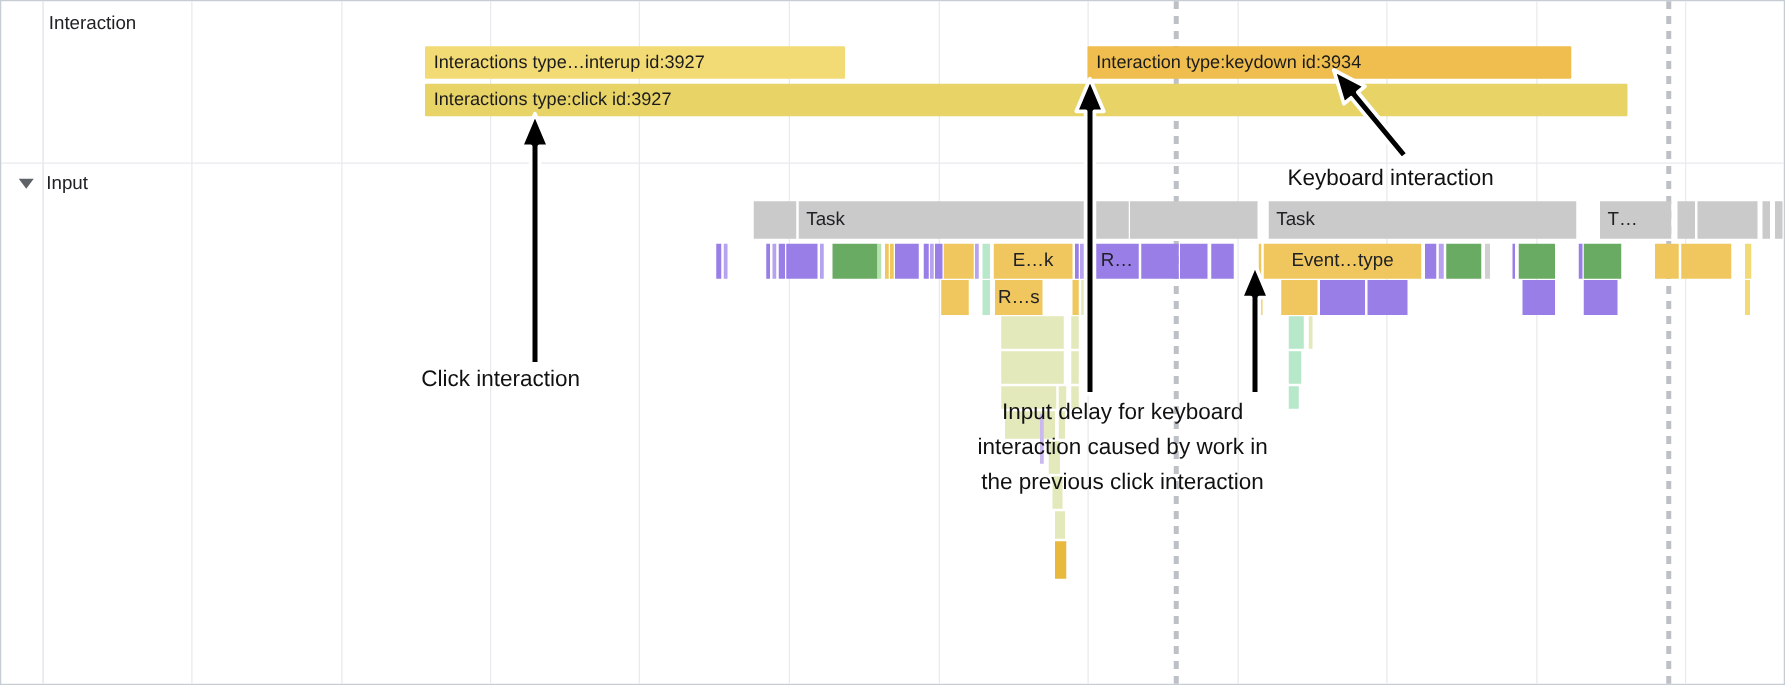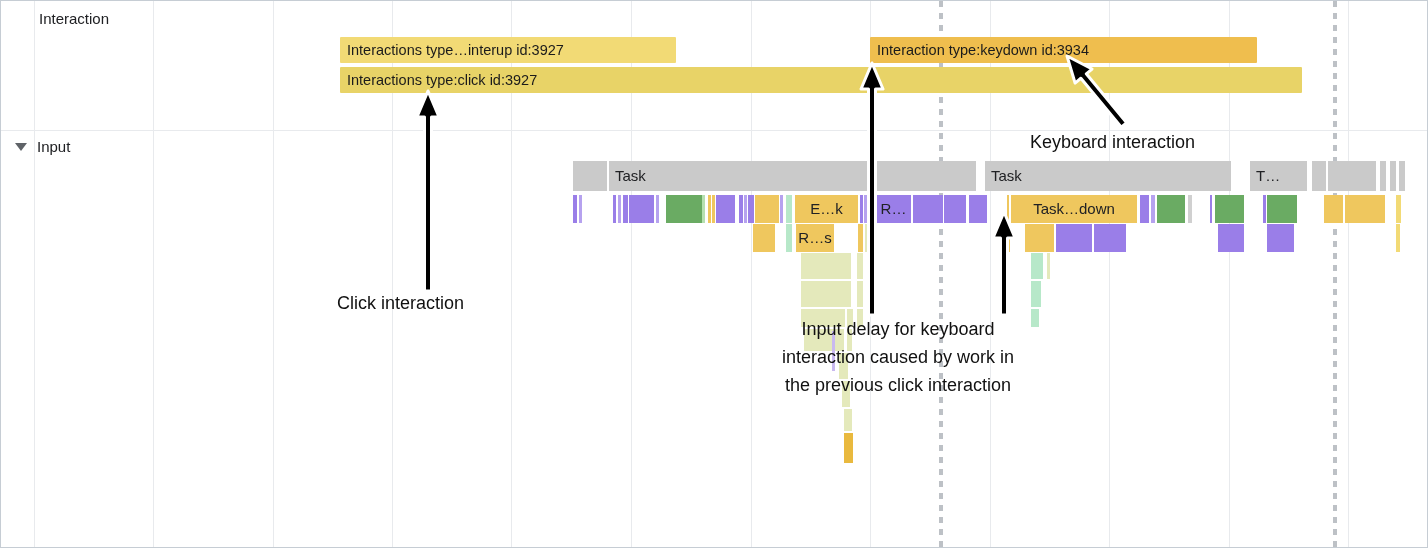--- a/index.html
+++ b/index.html
@@ -23,21 +23,21 @@
 
   
   .ibar{position:absolute;height:26px;border-radius:1px;
         font-size:14.5px;line-height:26px;color:#1b1b1b;
         padding-left:7px;box-sizing:border-box;white-space:nowrap;overflow:hidden;}
 
   
   .fbar{position:absolute;box-sizing:border-box;}
   .tbar{position:absolute;background:#cacaca;height:30px;box-sizing:border-box;
         font-size:15px;line-height:30px;color:#202124;padding-left:6px;
-        white-space:nowrap;overflow:hidden;}
+        white-space:nowrap;overflow:hidden;margin-left:30px;}
 
   
   .anno{position:absolute;font-size:18px;color:#111;white-space:pre;line-height:28px;}
   .anno.ctr{text-align:center;}
   svg.arrows{position:absolute;left:0;top:0;width:1428px;height:548px;
              pointer-events:none;overflow:visible;}
 </style>
 </head>
 <body>
 
@@ -108,21 +108,21 @@
       <div class="fbar" style="left: 779px; top: 194px; width: 3px; height: 28px; background: rgb(182, 162, 239);"></div>
       <div class="fbar" style="left: 785px; top: 194px; width: 6px; height: 28px; background: rgb(183, 232, 201);"></div>
       <div class="fbar" style="left: 794px; top: 194px; width: 63px; height: 28px; background: rgb(239, 199, 94); font-size: 15px; line-height: 28px; color: rgb(32, 33, 36); text-align: center; overflow: hidden; white-space: nowrap;">E…k</div>
       <div class="fbar" style="left: 859px; top: 194px; width: 3px; height: 28px; background: rgb(154, 126, 232);"></div>
       <div class="fbar" style="left: 863px; top: 194px; width: 6px; height: 28px; background: rgb(182, 162, 239);"></div>
       <div class="fbar" style="left: 875px; top: 194px; width: 35px; height: 28px; background: rgb(154, 126, 232); font-size: 15px; line-height: 28px; color: rgb(32, 33, 36); text-align: center; overflow: hidden; white-space: nowrap;">R…</div>
       <div class="fbar" style="left: 912px; top: 194px; width: 30px; height: 28px; background: rgb(154, 126, 232);"></div>
       <div class="fbar" style="left: 943px; top: 194px; width: 22px; height: 28px; background: rgb(154, 126, 232);"></div>
       <div class="fbar" style="left: 968px; top: 194px; width: 18px; height: 28px; background: rgb(154, 126, 232);"></div>
       <div class="fbar" style="left: 1006px; top: 194px; width: 2px; height: 28px; background: rgb(239, 199, 94);"></div>
-      <div class="fbar" style="left: 1010px; top: 194px; width: 126px; height: 28px; background: rgb(239, 199, 94); font-size: 15px; line-height: 28px; color: rgb(32, 33, 36); text-align: center; overflow: hidden; white-space: nowrap;">Task…down</div>
+      <div class="fbar" style="left: 1010px; top: 194px; width: 126px; height: 28px; background: rgb(239, 199, 94); font-size: 15px; line-height: 28px; color: rgb(32, 33, 36); text-align: center; overflow: hidden; white-space: nowrap;">Event…type</div>
       <div class="fbar" style="left: 1139px; top: 194px; width: 9px; height: 28px; background: rgb(154, 126, 232);"></div>
       <div class="fbar" style="left: 1150px; top: 194px; width: 4px; height: 28px; background: rgb(182, 162, 239);"></div>
       <div class="fbar" style="left: 1156px; top: 194px; width: 28px; height: 28px; background: rgb(106, 171, 99);"></div>
       <div class="fbar" style="left: 1187px; top: 194px; width: 4px; height: 28px; background: rgb(208, 208, 208);"></div>
       <div class="fbar" style="left: 1209px; top: 194px; width: 2px; height: 28px; background: rgb(154, 126, 232);"></div>
       <div class="fbar" style="left: 1214px; top: 194px; width: 29px; height: 28px; background: rgb(106, 171, 99);"></div>
       <div class="fbar" style="left: 1262px; top: 194px; width: 3px; height: 28px; background: rgb(154, 126, 232);"></div>
       <div class="fbar" style="left: 1266px; top: 194px; width: 30px; height: 28px; background: rgb(106, 171, 99);"></div>
       <div class="fbar" style="left: 1323px; top: 194px; width: 19px; height: 28px; background: rgb(239, 199, 94);"></div>
       <div class="fbar" style="left: 1344px; top: 194px; width: 40px; height: 28px; background: rgb(239, 199, 94);"></div>

